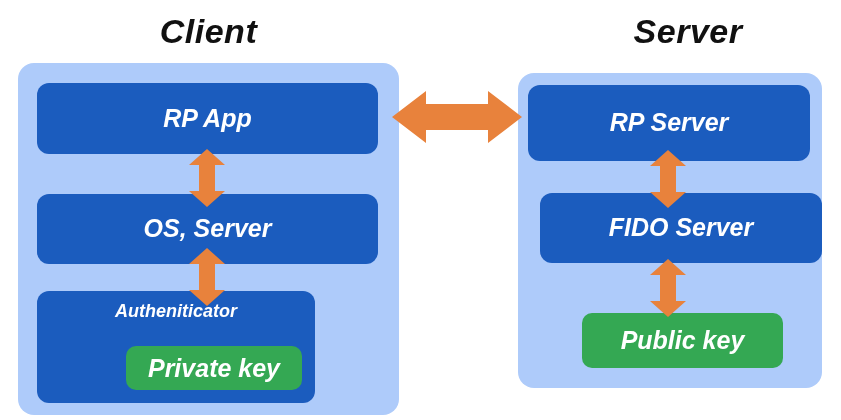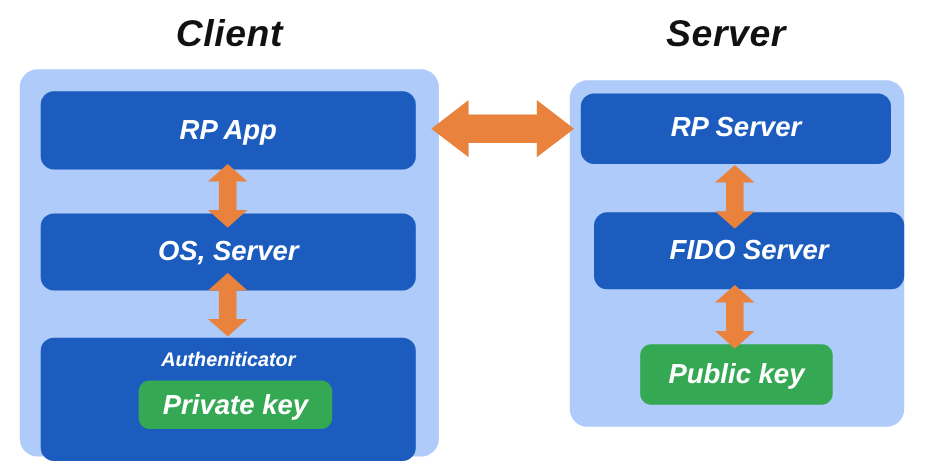--- a/index.html
+++ b/index.html
@@ -12,44 +12,44 @@
   }
   .abs { position: absolute; font-style: italic; }
   .title {
     font-size: 34px;
     font-weight: 700;
     color: var(--title_text);
     text-align: center;
     letter-spacing: 0.5px;
   }
   .client-title { left: 18px;  top: 12px; width: 381px; }
-  .server-title { left: 508px; top: 12px; width: 304px; }
+  .server-title { left: 536px; top: 12px; width: 304px; }
 
   .container {
     background: var(--container_bg);
     border-radius: 16px;
   }
   .client-container { left: 18px;  top: 63px; width: 381px; height: 352px; }
   .server-container { left: 518px; top: 73px; width: 304px; height: 315px; }
 
   .box {
     background: var(--box_bg);
     border-radius: 12px;
     color: var(--box_text);
     display: flex;
     flex-direction: column;
     align-items: center;
     justify-content: center;
     text-align: left;
   }
   .rp-app-box      { left: 37px;  top: 83px;  width: 341px; height: 71px; }
   .os-browser-box  { left: 37px;  top: 194px; width: 341px; height: 70px; }
-  .auth-box        { left: 37px;  top: 291px; width: 341px; height: 112px;
-                     justify-content: flex-start; padding-top: 10px; box-sizing: border-box; margin-top: 16px; }
-  .rp-server-box   { left: 528px; top: 85px;  width: 282px; height: 64px; }
+  .auth-box        { left: 37px;  top: 291px; width: 278px; height: 112px;
+                     justify-content: flex-start; padding-top: 10px; box-sizing: border-box; }
+  .rp-server-box   { left: 528px; top: 85px;  width: 282px; height: 76px; }
   .fido-server-box { left: 528px; top: 193px; width: 282px; height: 70px; margin-left: 12px; }
 
   .box-label {
     font-size: 25px;
     font-weight: 600;
     line-height: 1.1;
   }
   .box-sublabel {
     font-size: 15px;
     font-weight: 400;
@@ -64,21 +64,21 @@
     background: var(--key_bg);
     border-radius: 10px;
     color: var(--box_text);
     display: flex;
     align-items: center;
     justify-content: center;
     font-size: 25px;
     font-weight: 700;
   }
   .private-key-box { left: 126px; top: 346px; width: 176px; height: 44px; }
-  .public-key-box  { left: 582px; top: 313px; width: 175px; height: 55px; }
+  .public-key-box  { left: 582px; top: 313px; width: 201px; height: 55px; }
 
   .arrow { z-index: 5; }
   .arrow svg { display: block; width: 100%; height: 100%; }
   .arrow polygon { fill: var(--arrow); }
 
   .h-arrow  { left: 392px; top: 91px;  width: 130px; height: 52px; }
   .c-arrow1 { left: 189px; top: 149px; width: 36px;  height: 58px; }
   .c-arrow2 { left: 189px; top: 248px; width: 36px;  height: 58px; }
   .s-arrow1 { left: 650px; top: 150px; width: 36px;  height: 58px; }
   .s-arrow2 { left: 650px; top: 259px; width: 36px;  height: 58px; }

